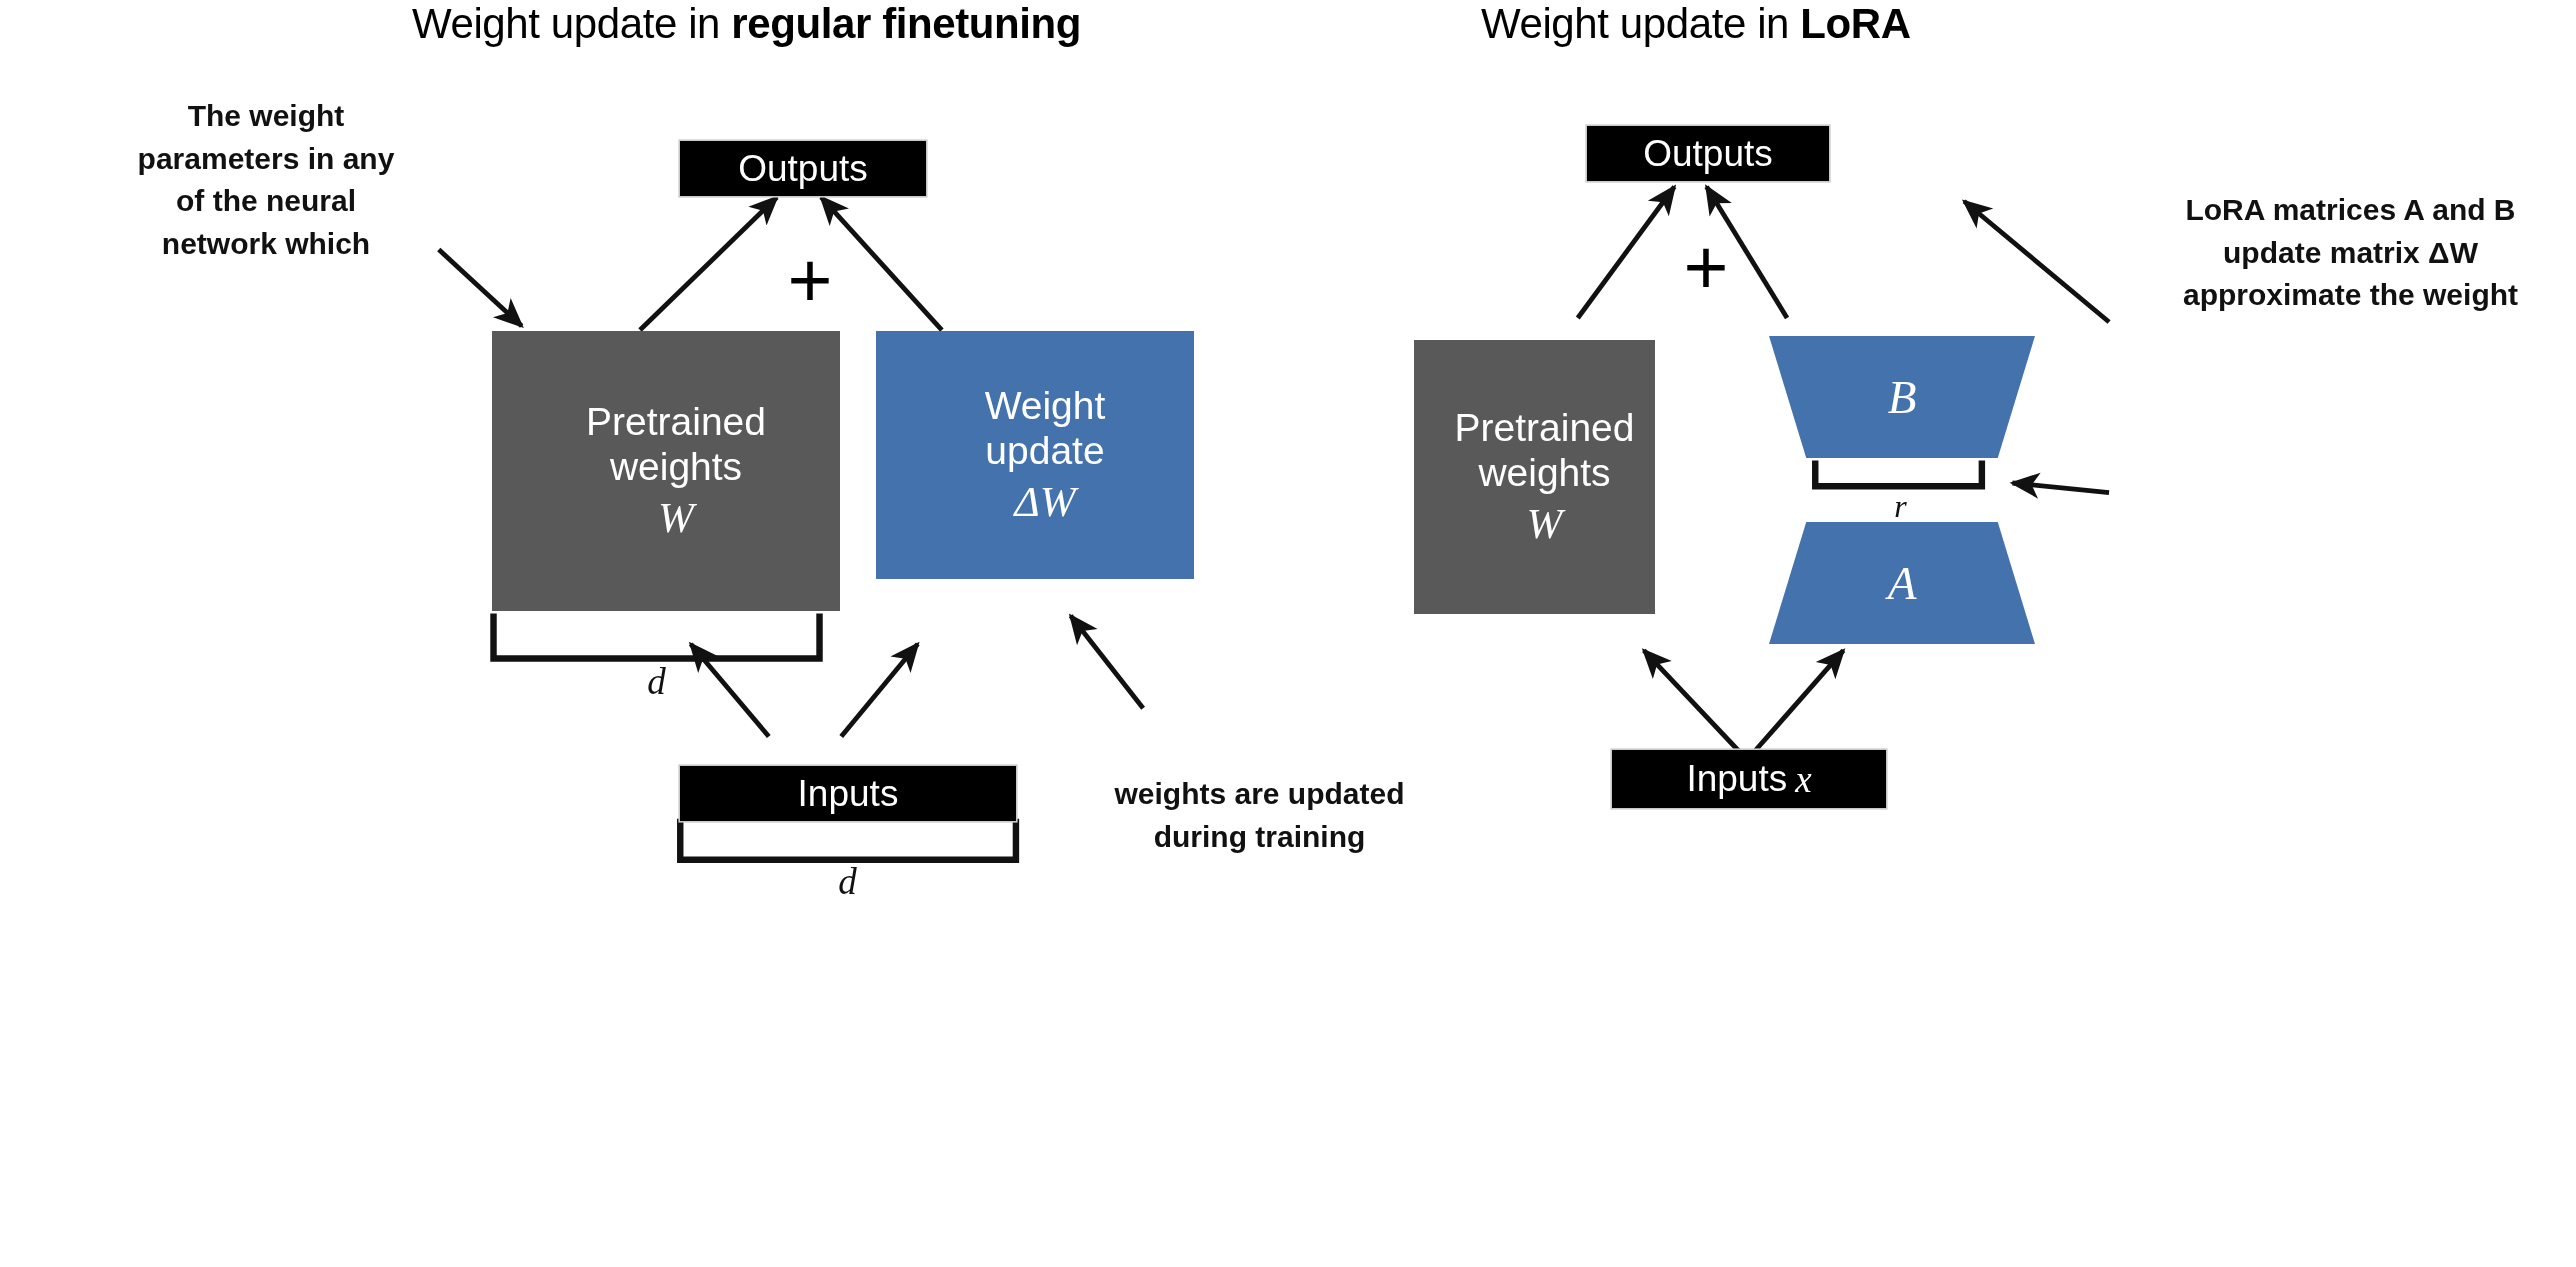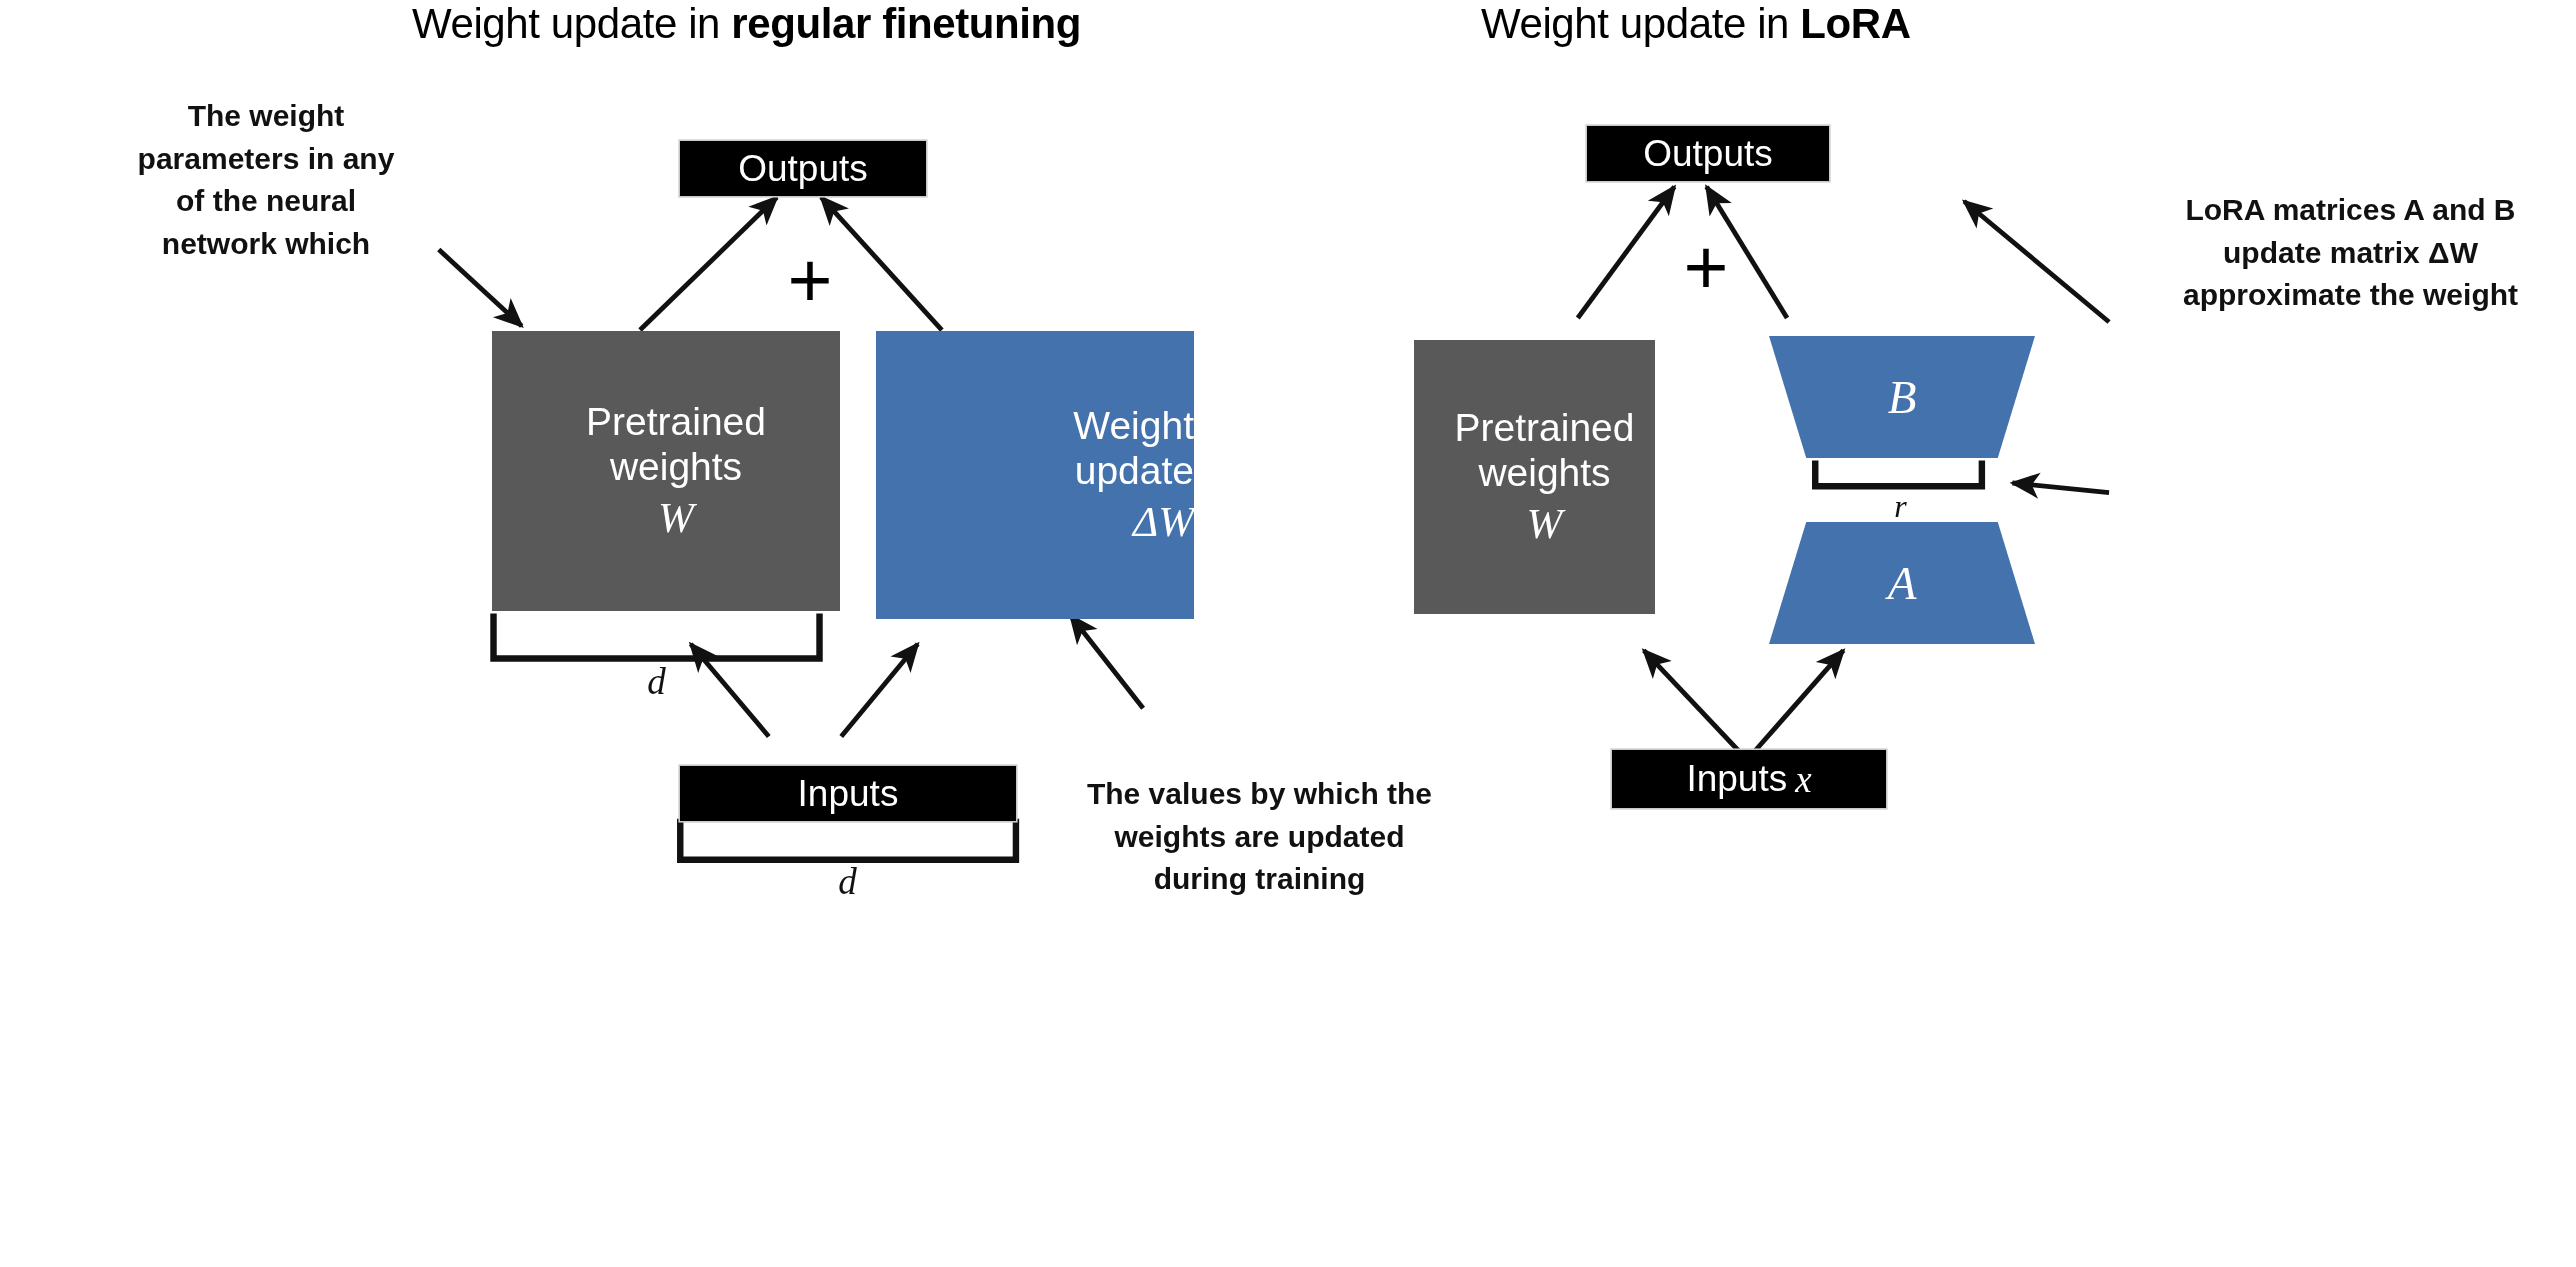--- a/index.html
+++ b/index.html
@@ -224,21 +224,21 @@
   <div class="abs plus" style="left:774px; top:242px; width:72px; text-align:center;">
     <span>+</span>
   </div>
 
   <div class="abs matbox gray" style="left:492px; top:331px; width:328px; height:280px;">
     <div>Pretrained</div>
     <div>weights</div>
     <div class="sym">W</div>
   </div>
 
-  <div class="abs matbox blue" style="left:876px; top:331px; width:298px; height:288px;align-items:flex-end;">
+  <div class="abs matbox blue" style="left:876px; top:331px; width:298px; height:248px;">
     <div>Weight</div>
     <div>update</div>
     <div class="sym">ΔW</div>
   </div>
 
   <div class="abs mlabel" style="left:596px; top:660px; width:121px;">
     <span>d</span>
   </div>
 
   <div class="abs darkbox" style="left:680px; top:766px; width:336px; height:55px;">
@@ -250,21 +250,20 @@
   </div>
 
   <div class="abs anno" style="left:89px; top:95px; width:354px;">
     <div>The weight</div>
     <div>parameters in any</div>
     <div>of the neural</div>
     <div>network which</div>
   </div>
 
   <div class="abs anno" style="left:1034px; top:773px; width:451px;">
-    <div>The values by which the</div>
     <div>weights are updated</div>
     <div>during training</div>
   </div>
 
   <div class="abs panel-title" style="left:1481px; top:0px;">
     <span>Weight update in </span><span class="bold">LoRA</span>
   </div>
 
   <div class="abs darkbox" style="left:1587px; top:126px; width:242px; height:55px;">
     <span>Outputs</span>

